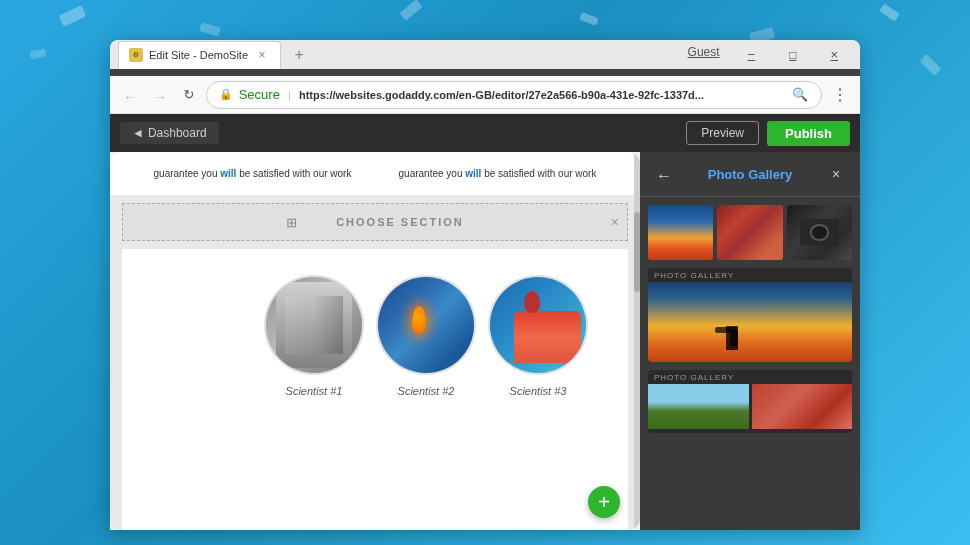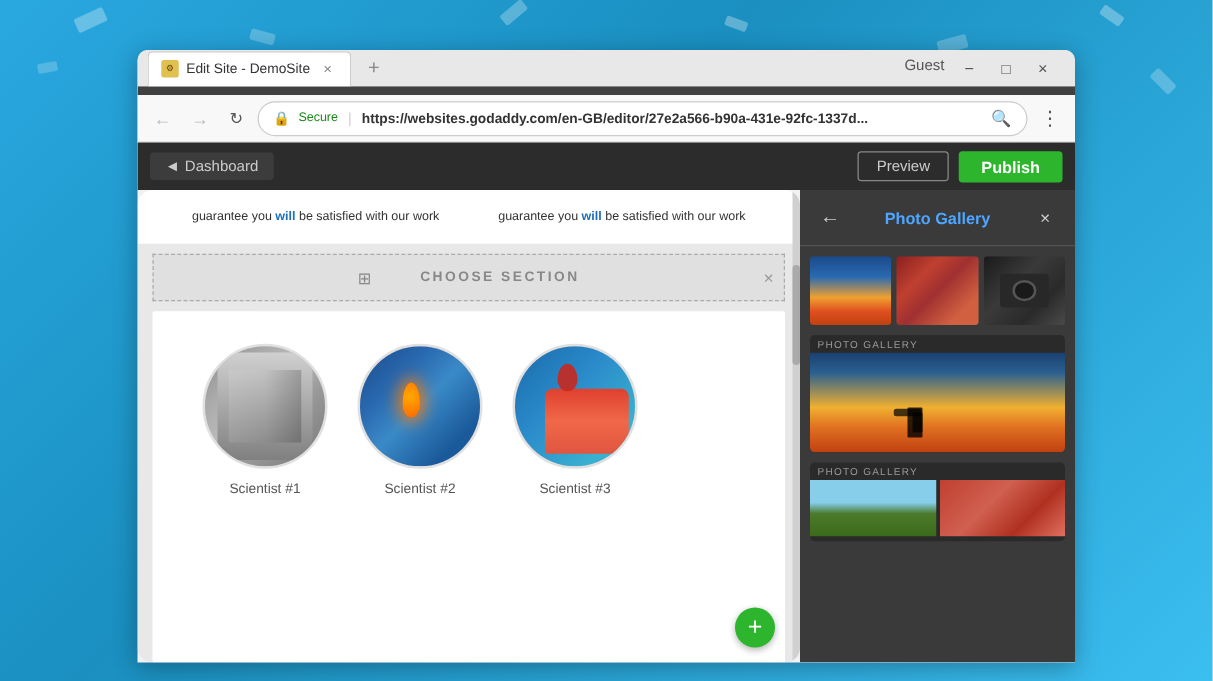--- a/index.html
+++ b/index.html
@@ -87,24 +87,25 @@
       display: flex;
       align-items: center;
       justify-content: center;
       border-radius: 4px;
       font-size: 14px;
       color: #888;
       cursor: pointer;
     }
     .window-right-controls {
       display: flex;
-      gap: 10px;
+      gap: 22px;
       padding: 0 8px;
       font-size: 12px;
       color: #555;
+      text-decoration: underline;
     }
     .win-ctrl-btn {
       cursor: pointer;
       padding: 2px 6px;
       border-radius: 3px;
       display: flex;
       align-items: center;
       justify-content: center;
     }
 
@@ -153,21 +154,21 @@
       gap: 6px;
       font-size: 11.5px;
       color: #333;
     }
     .secure-icon {
       font-size: 11px;
       color: #1a8a1a;
     }
     .secure-label {
       color: #1a8a1a;
-      font-size: 10px;
+      font-size: 13px;
       text-align: center;
     }
     .url-text {
       color: #333;
       font-size: 11px;
       font-weight: bold;
     }
     .url-search-btn {
       margin-left: auto;
       font-size: 13px;
@@ -310,24 +311,25 @@
       font-weight: bold;
       color: #333;
       letter-spacing: 1px;
       text-transform: uppercase;
       margin-bottom: 12px;
       padding-bottom: 8px;
       border-bottom: 1px solid #e0e0e0;
     }
     .team-grid {
       display: flex;
-      gap: 24px;
+      gap: 12px;
       align-items: flex-start;
-      justify-content: flex-start;
+      justify-content: flex-end;
       padding: 10px 20px;
+      font-style: italic;
     }
     .team-member {
       display: flex;
       flex-direction: column;
       align-items: center;
       gap: 10px;
     }
     .team-photo {
       width: 100px;
       height: 100px;

